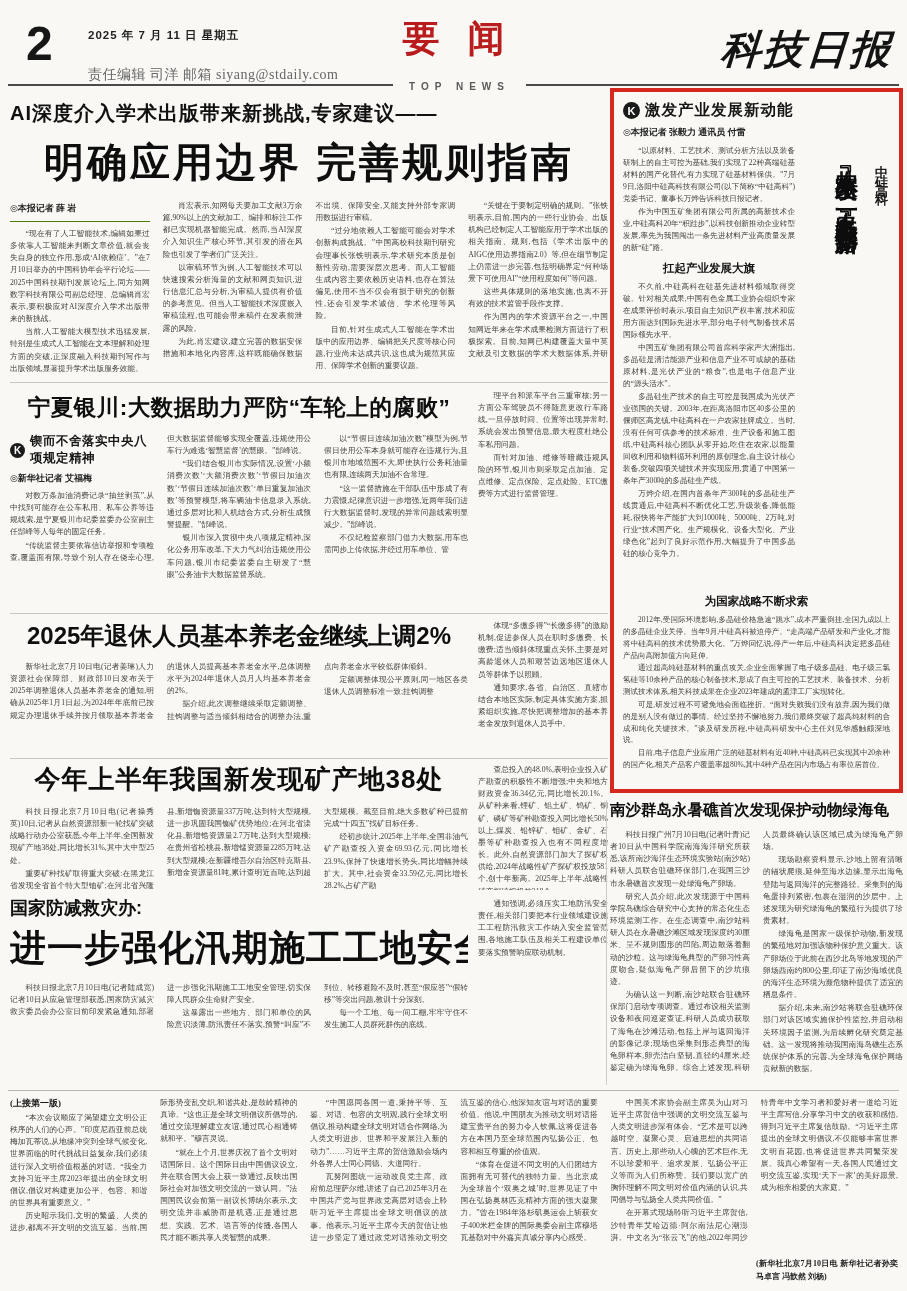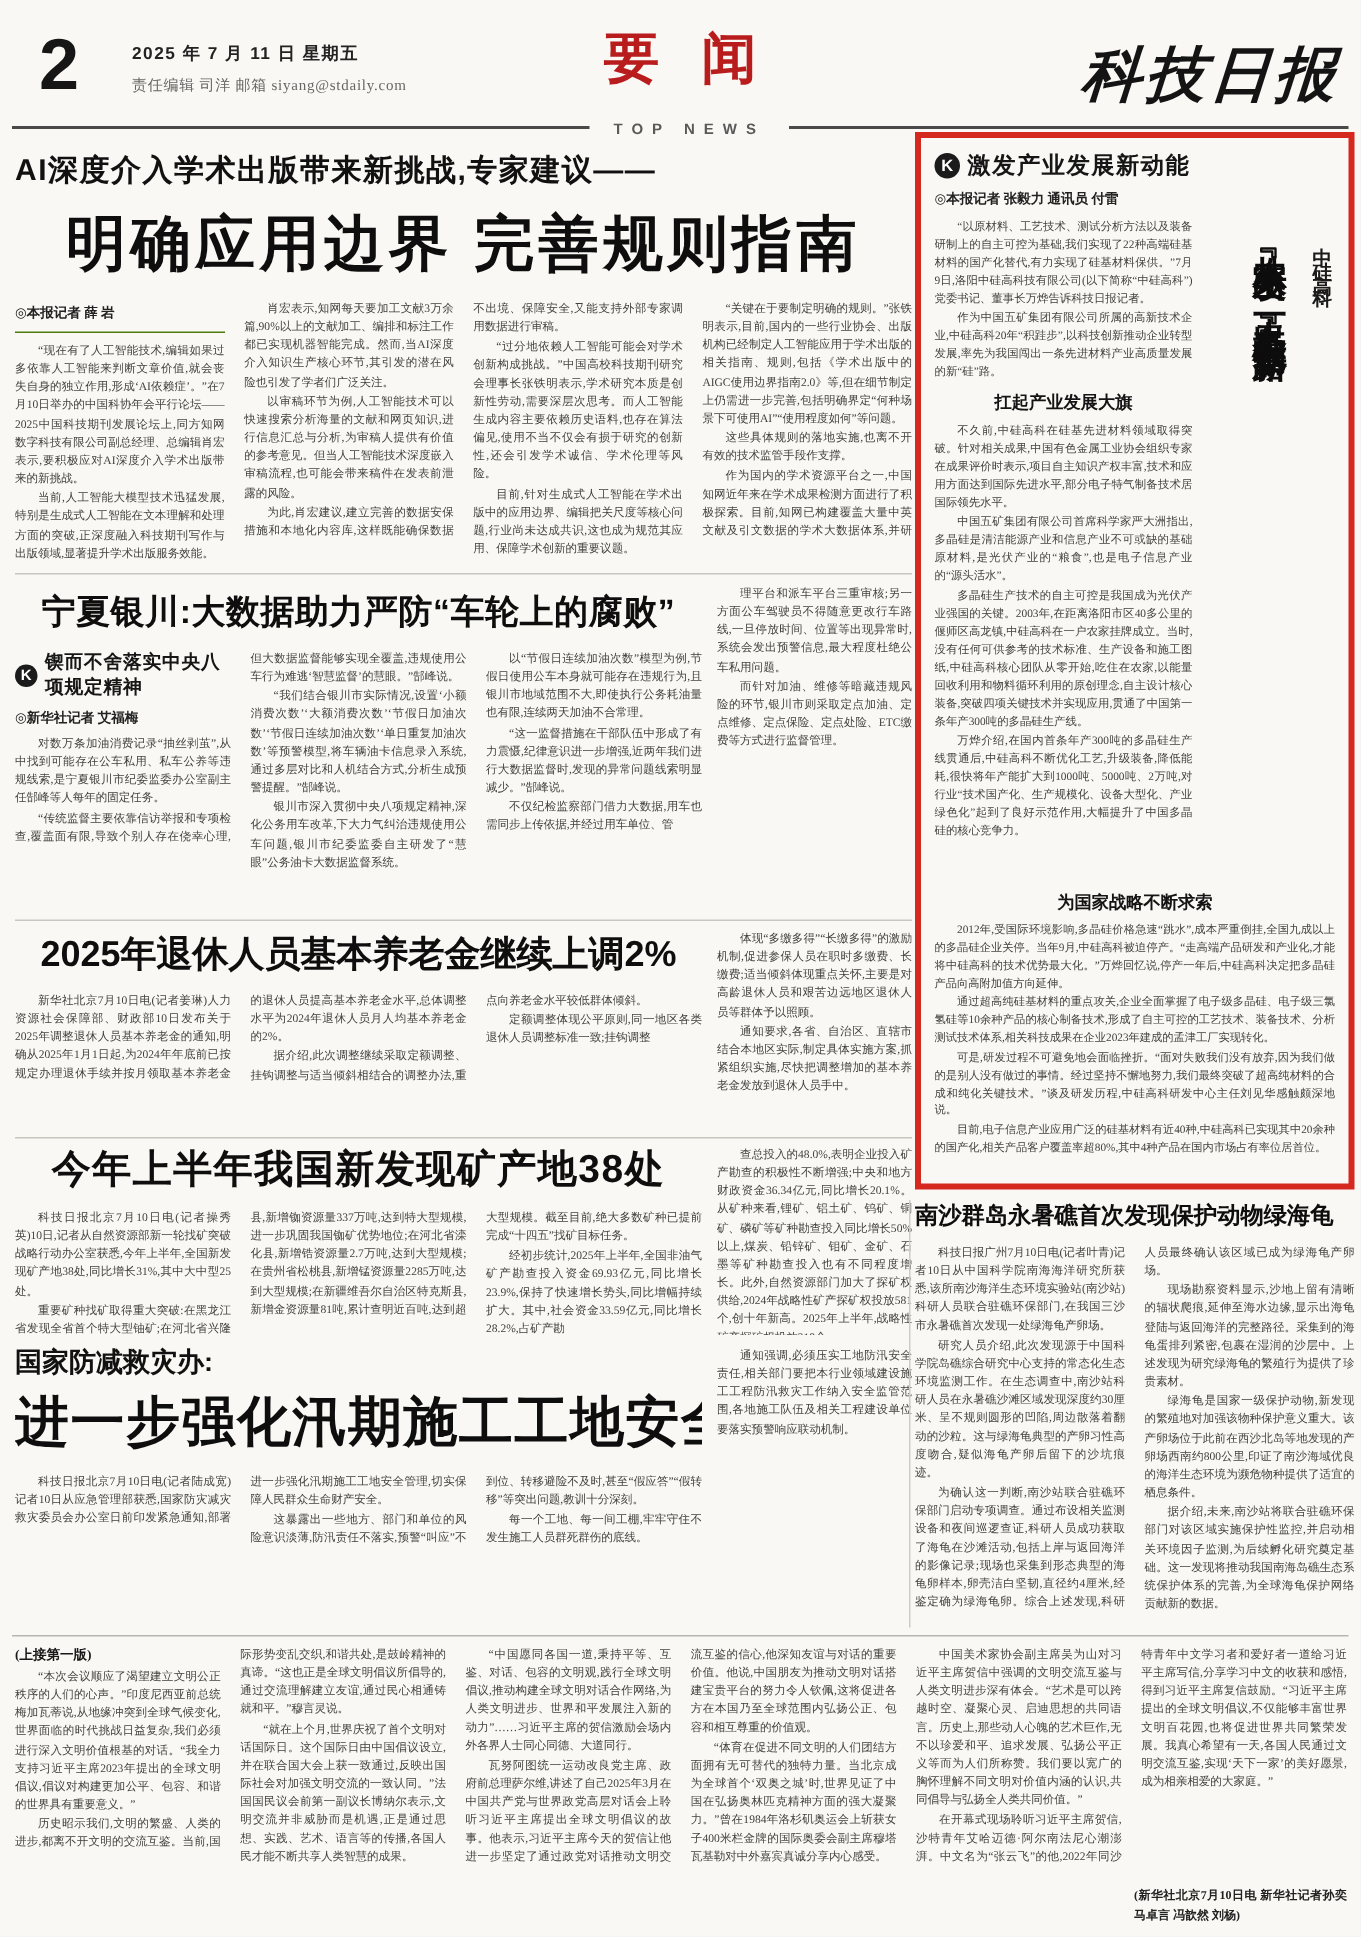--- a/index.html
+++ b/index.html
@@ -6,21 +6,21 @@
   html,body { background:#f4f2ee; }
   .page{ position:relative; width:907px; height:1291px; background:#f9f8f4; color:#3c3a36;
          font-family:"Liberation Serif","DejaVu Serif",serif; margin:0 auto; overflow:hidden; }
   .sans{ font-family:"Liberation Sans","DejaVu Sans",sans-serif; }
 
   
   .pagenum{ position:absolute; left:26px; top:20px; font-size:48px; font-weight:900; color:#161616; line-height:1;
             font-family:"Liberation Sans","DejaVu Sans",sans-serif; }
   .dateblock{ position:absolute; left:88px; top:28px; }
   .dateline{ font-size:11.5px; font-weight:bold; color:#222; letter-spacing:1px; }
-  .editorline{ font-size:10px; color:#666; margin-top:7px; letter-spacing:.5px; }
+  .editorline{ font-size:14px; color:#666; margin-top:23px; letter-spacing:.5px; }
   .sectitle{ position:absolute; left:0; right:0; top:14px; text-align:center; font-size:37px; font-weight:900;
              color:#b91c1c; letter-spacing:28px; text-indent:28px; }
   .headrule{ position:absolute; left:8px; right:8px; top:84px; height:2px; background:#4a4a4a; }
   .topnews{ position:absolute; left:0; right:0; top:76px; text-align:center;padding-left:12px; }
   .topnews span{ display:inline-block; background:#f9f8f4; padding:0 16px; font-size:10px; font-weight:bold;
                  letter-spacing:6px; color:#5a5a5a; }
   .masthead{ position:absolute; right:14px; top:22px; font-size:40px; font-weight:bold; font-style:italic;
              color:#141414; letter-spacing:3px; transform:skewX(-4deg); }
 
   

